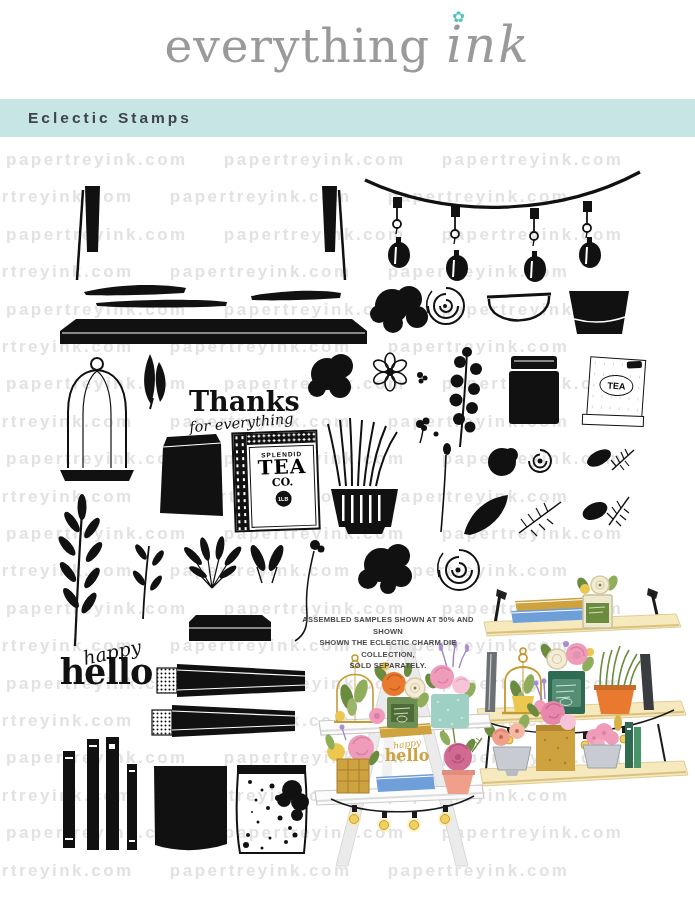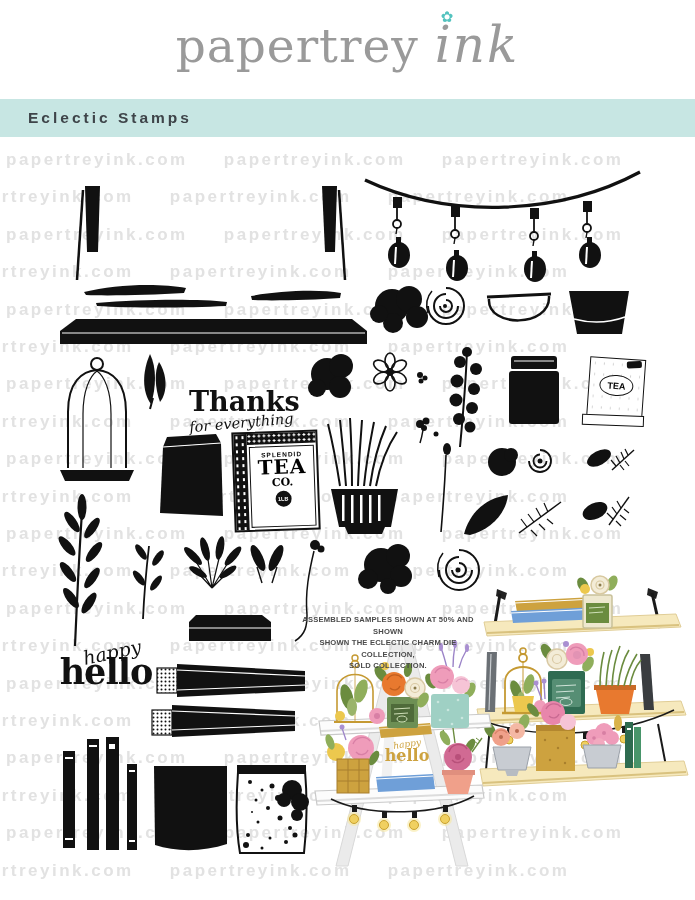--- a/index.html
+++ b/index.html
@@ -78,21 +78,21 @@
            background:#fff;}
   .tp-flap{position:absolute;bottom:-3px;left:-5px;width:60px;height:9px;border:1.4px solid #111;
            background:#fff;transform:rotate(-2deg);}
 </style>
 </head>
 <body>
 
 <div id="sheet">
 
   <div class="logo">
-    <span class="logo-serif">papertrey</span><span class="ink-wrap"><span class="ink-flower">✿</span><span class="ink-script">ink</span></span>
+    <span class="logo-serif">everything</span><span class="ink-wrap"><span class="ink-flower">✿</span><span class="ink-script">ink</span></span>
   </div>
 
   <div class="banner">
     <span>Eclectic Stamps</span>
   </div>
 
   <div class="watermark">
       <div class="wm-row" style="top: 150px; left: 6px;">papertreyink.com&nbsp;&nbsp;&nbsp;&nbsp;&nbsp;papertreyink.com&nbsp;&nbsp;&nbsp;&nbsp;&nbsp;papertreyink.com</div>
       <div class="wm-row" style="top: 187.4px; left: -48px;">papertreyink.com&nbsp;&nbsp;&nbsp;&nbsp;&nbsp;papertreyink.com&nbsp;&nbsp;&nbsp;&nbsp;&nbsp;papertreyink.com</div>
       <div class="wm-row" style="top: 224.8px; left: 6px;">papertreyink.com&nbsp;&nbsp;&nbsp;&nbsp;&nbsp;papertreyink.com&nbsp;&nbsp;&nbsp;&nbsp;&nbsp;papertreyink.com</div>
@@ -655,21 +655,21 @@
 
   <div class="teapacket">
     <div class="tp-blob"></div>
     <div class="tp-oval">TEA</div>
     <div class="tp-flap"></div>
   </div>
 
   <div class="overlay disclaimer">
     <div>ASSEMBLED SAMPLES SHOWN AT 50% AND SHOWN</div>
     <div>SHOWN THE ECLECTIC CHARM DIE COLLECTION,</div>
-    <div>SOLD COLLECTION.</div>
+    <div>SOLD SEPARATELY.</div>
   </div>
 
   <div class="overlay sample-hello">
     <div class="sample-hello-l1">happy</div>
     <div class="sample-hello-l2">hello</div>
   </div>
 
 </div>
 
 </body></html>

